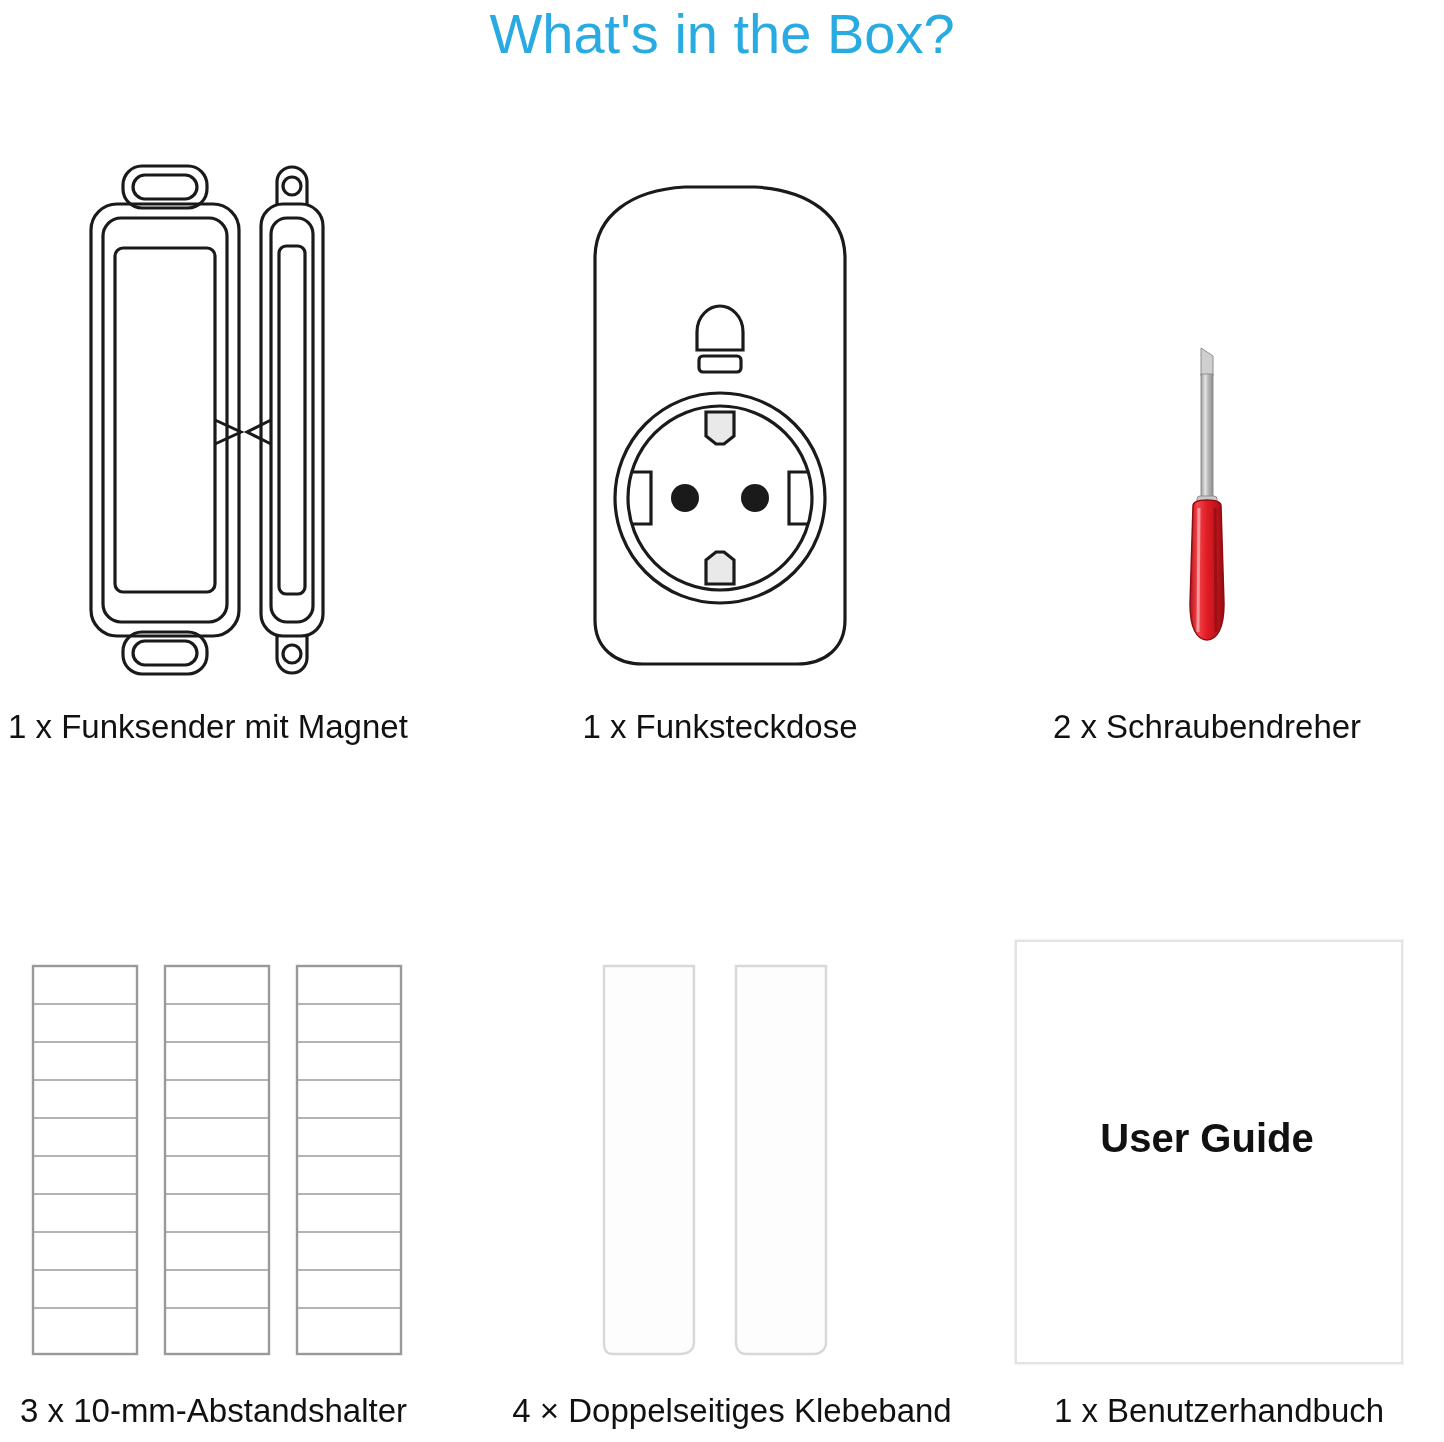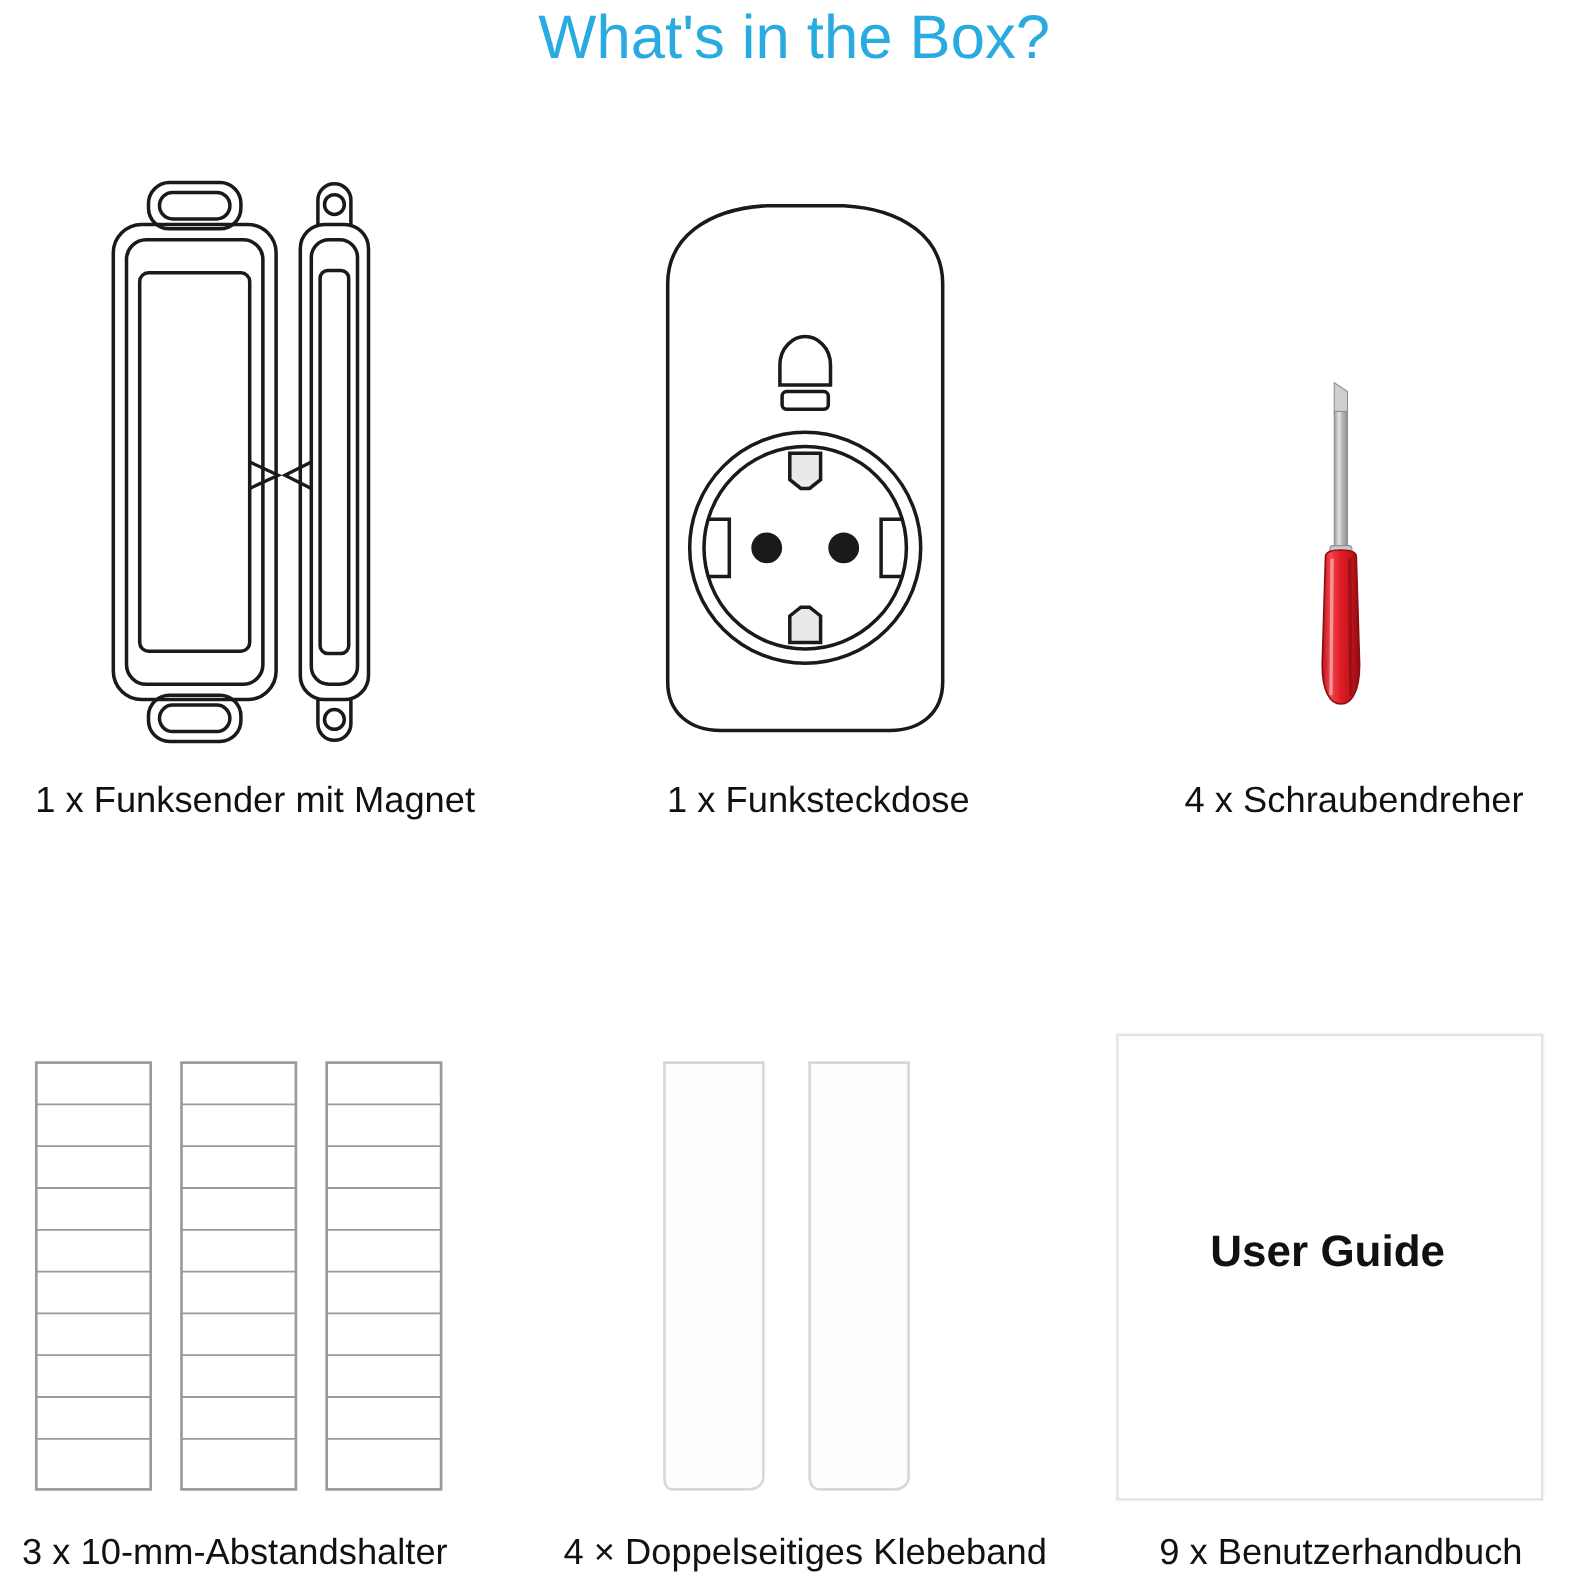--- a/index.html
+++ b/index.html
@@ -50,21 +50,21 @@
     align-items: flex-end;
     justify-content: center;
   }
   .caption {
     font-size: 33px;
     color: #111111;
     font-weight: 400;
     white-space: nowrap;
   }
   
-  .r1 { top: 0px; height: 680px; padding-left: 24px; }
+  .r1 { top: 0px; height: 680px; }
   .c1 { left: 0px; width: 470px; }
   .c2 { left: 470px; width: 500px; }
   .c3 { left: 970px; width: 474px; }
   
   .r2 { top: 800px; height: 522px; }
 
   .cap-row1 {
     position: absolute;
     top: 588px;
     width: 100%;
@@ -179,21 +179,21 @@
           <rect x="50" y="150" width="20" height="12" rx="3" fill="#c9c9c9" stroke="#8f8f8f" stroke-width="1"></rect>
 
           <path d="M46 160 C46 156 50 154 60 154 C70 154 74 156 74 160
                    L77 258 C77 282 70 294 60 294 C50 294 43 282 43 258 Z" fill="url(#handleGrad)" stroke="#8e0d13" stroke-width="1.5"></path>
 
           <path d="M52 162 L51 286" stroke="#ffffff" stroke-opacity="0.45" stroke-width="3" fill="none"></path>
           <path d="M68 162 L69 286" stroke="#7e0b11" stroke-opacity="0.55" stroke-width="3" fill="none"></path>
         </svg>
       </div>
       <div class="cap-row1 cap-center">
-        <span class="caption">4 x Schraubendreher</span>
+        <span class="caption">2 x Schraubendreher</span>
       </div>
     </div>
 
     <div class="cell r2 c1">
       <div class="art" style="height:440px;">
         <svg width="420" height="400" viewBox="0 0 420 400">
           <g fill="#ffffff" stroke="#9a9a9a" stroke-width="2.4">
 
             <rect x="8" y="6" width="104" height="388"></rect>
             <path d="M8 44 H112 M8 82 H112 M8 120 H112 M8 158 H112 M8 196 H112 M8 234 H112 M8 272 H112 M8 310 H112 M8 348 H112" stroke-width="1.6"></path>
@@ -226,18 +226,18 @@
     </div>
 
     <div class="cell r2 c3">
       <div class="art" style="height:440px;justify-content:center;">
         <div style="position:relative;width:384px;height:420px;">
           <div style="position:absolute;left:0;top:0;width:384px;height:420px;background:#ffffff;border:2px solid #e3e3e3;box-shadow:0 0 0 1px #f3f3f3;"></div>
           <div style="position:absolute;left:0;top:176px;width:384px;text-align:center;font-size:40px;font-weight:bold;color:#111;">User Guide</div>
         </div>
       </div>
       <div class="cap-row2 cap-center">
-        <span class="caption">9 x Benutzerhandbuch</span>
+        <span class="caption">1 x Benutzerhandbuch</span>
       </div>
     </div>
 
   </div>
 </div>
 
 </body></html>

